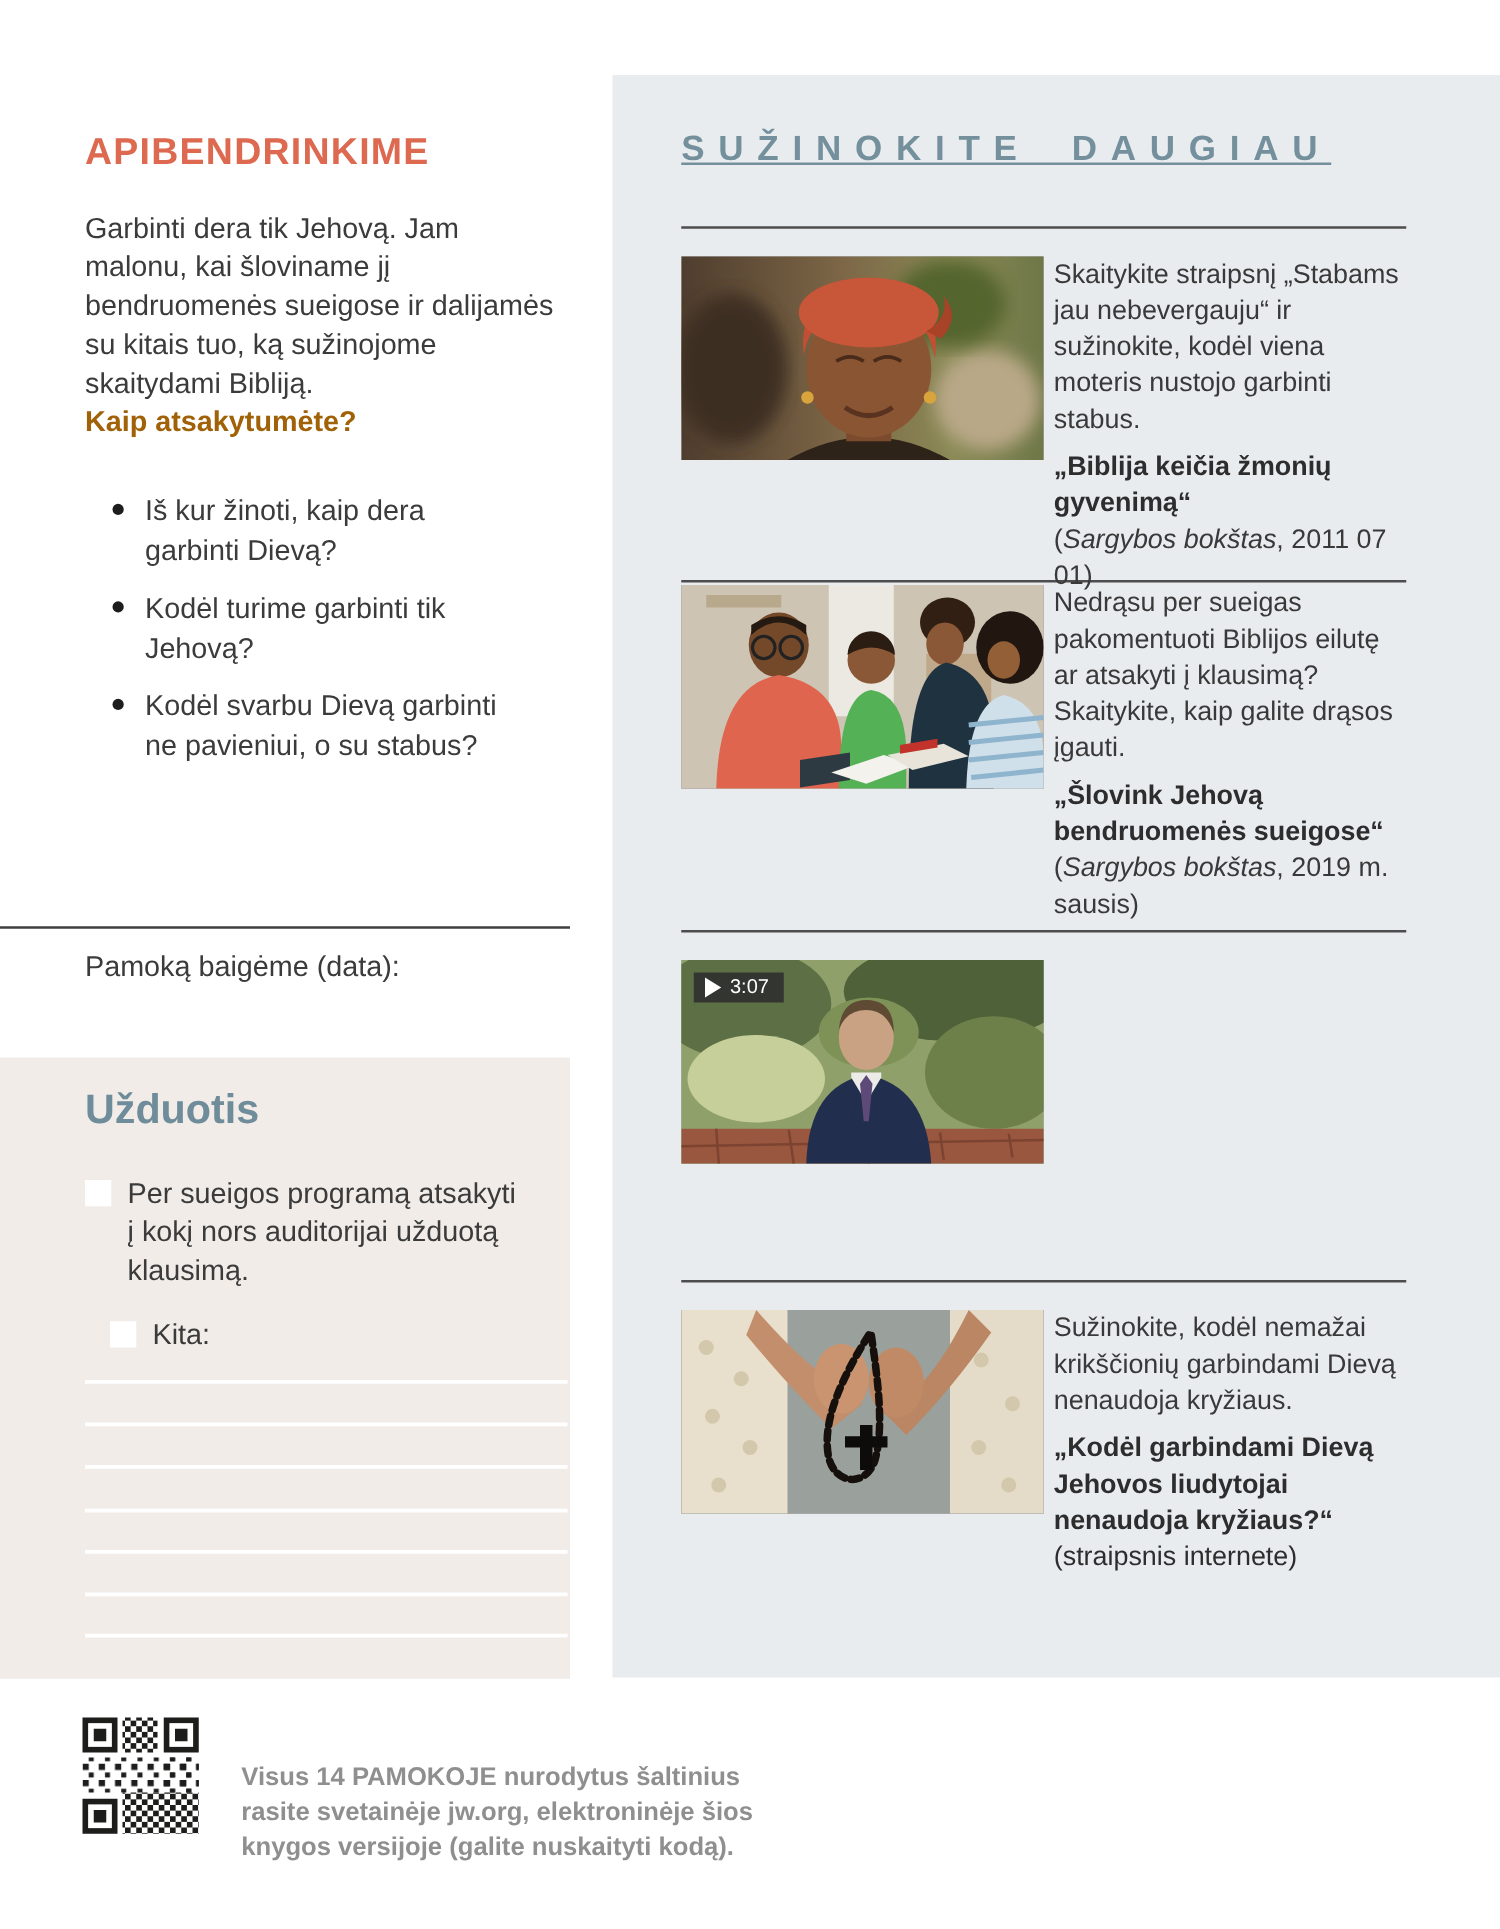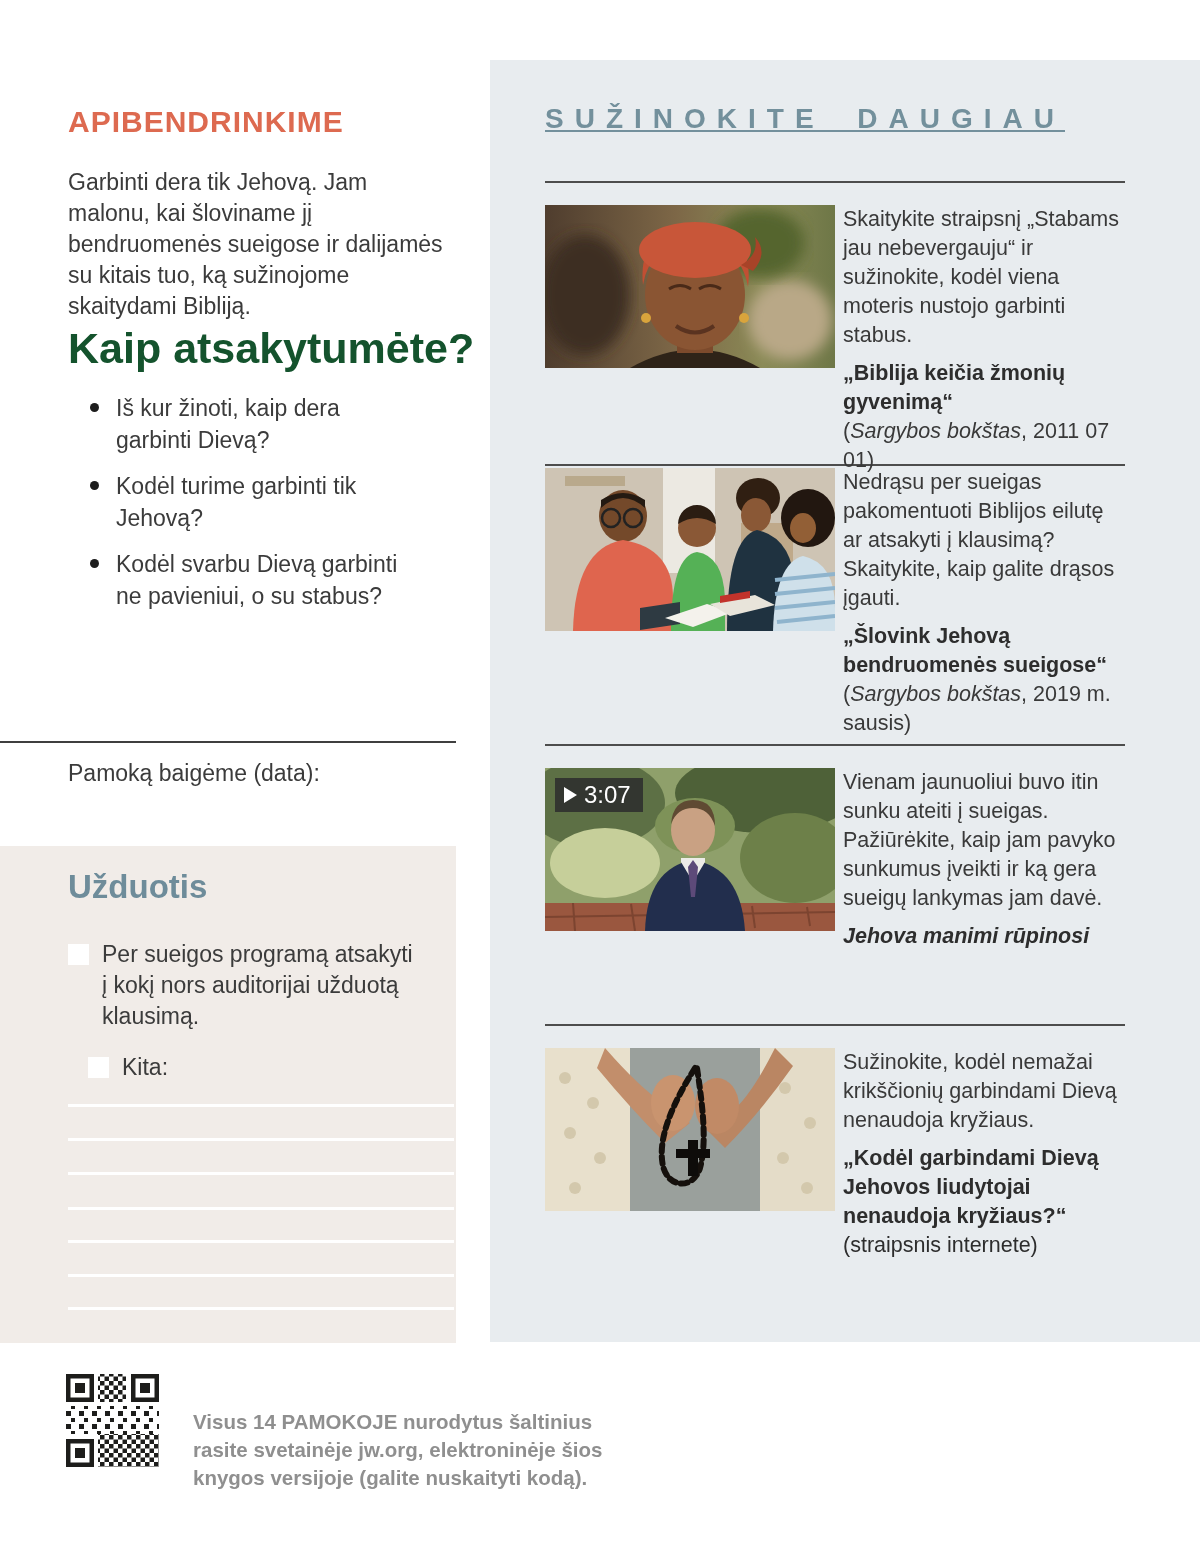--- a/index.html
+++ b/index.html
@@ -4,22 +4,22 @@
 <style>
   html,body{margin:0;padding:0;background:#fff;}
   .page{position:relative;width:1200px;height:1543px;background:#ffffff;overflow:hidden;
         font-family:"Liberation Sans","DejaVu Sans",sans-serif;color:#3b3b3b;}
 
   
   .summary-title{position:absolute;left:68px;top:105px;font-size:30px;font-weight:bold;
                  letter-spacing:1px;color:#dd6a50;margin:0;}
   .summary-body{position:absolute;left:68px;top:167px;width:378px;font-size:23px;
                 line-height:31px;margin:0;}
-  .questions-title{position:absolute;left:68px;top:324px;font-size:43px;font-weight:bold;
-                   color:#14532d;margin:0;}
+  .questions-title{position:absolute;left:68px;top:324px;font-size:23px;font-weight:bold;
+                   color:#a16207;margin:0;}
   .questions-list{position:absolute;left:90px;top:392px;width:310px;margin:0;padding:0;
                   list-style:none;font-size:23px;line-height:32px;}
   .questions-list li{position:relative;padding-left:26px;margin-bottom:14px;}
   .questions-list li .dot{position:absolute;left:0;top:11px;width:9px;height:9px;
                   border-radius:50%;background:#1d1d1d;}
   .date-rule{position:absolute;left:0;top:741px;width:456px;height:2px;background:#3f3f3f;}
   .date-label{position:absolute;left:68px;top:760px;font-size:23px;margin:0;}
 
   .assignment-box{position:absolute;left:0;top:846px;width:456px;height:497px;background:#f1ece8;}
   .assignment-title{position:absolute;left:68px;top:22px;font-size:33px;font-weight:bold;
@@ -42,21 +42,21 @@
   .sec-1{top:145px;}.sec-2{top:408px;}.sec-3{top:708px;}.sec-4{top:988px;}
   .thumb{position:relative;flex:none;width:290px;height:163px;overflow:hidden;background:#999;}
   .sec-text{width:284px;font-size:21.5px;line-height:29px;color:#393939;}
   .sec-text p{margin:0;}
   .sec-title{font-weight:bold;color:#2d2d2d;margin-top:9px !important;}
   .sec-title .normal{font-weight:normal;}
   .sec-title.italic{font-style:italic;}
   .sec-source .it{font-style:italic;}
 
   .video-badge{position:absolute;left:10px;top:10px;display:flex;align-items:center;gap:7px;
-               background:rgba(45,45,45,0.88);color:#fff;font-size:24px;
+               background:rgba(45,45,45,0.88);color:#fff;font-size:16px;
                padding:3px 12px 3px 9px;}
   .play-tri{width:0;height:0;border-left:13px solid #fff;
             border-top:8px solid transparent;border-bottom:8px solid transparent;}
 
   
   .qr{position:absolute;left:64px;top:1372px;}
   .footer-text{position:absolute;left:193px;top:1408px;width:430px;font-size:20.5px;
                line-height:28px;color:#8f8f8f;font-weight:bold;margin:0;}
 </style>
 </head>
@@ -215,24 +215,20 @@
           <path d="M100,163 Q102,100 148,92 Q196,100 200,163 Z" fill="#222e4d"></path>
           <path d="M136,94 L148,114 L160,94 L160,90 L136,90 Z" fill="#ecebe7"></path>
           <path d="M143,99 l5,-7 l5,7 l-3,30 l-4,0 Z" fill="#5d4a79"></path>
           <ellipse cx="148" cy="62" rx="22" ry="26" fill="#c9a183"></ellipse>
           <path d="M126,56 Q128,32 148,32 Q170,32 170,58 Q164,40 148,40 Q132,40 126,56 Z" fill="#5f4a33"></path>
         </svg>
         <div class="video-badge">
           <span class="play-tri"></span>
           <span>3:07</span>
         </div>
-      </div>
-      <div class="sec-text">
-        <p class="sec-body">Vienam jaunuoliui buvo itin sunku ateiti į sueigas. Pažiūrėkite, kaip jam pavyko sunkumus įveikti ir ką gera sueigų lankymas jam davė.</p>
-        <p class="sec-title italic">Jehova manimi rūpinosi</p>
       </div>
     </div>
 
     <div class="section sec-4">
       <div class="thumb">
         <svg width="290" height="163" viewBox="0 0 290 163">
           <rect width="290" height="163" fill="#9aa09c"></rect>
           <rect x="0" width="85" height="163" fill="#e8e0cc"></rect>
           <rect x="215" width="75" height="163" fill="#e4dcc8"></rect>
           <g fill="#d3c8ac">

